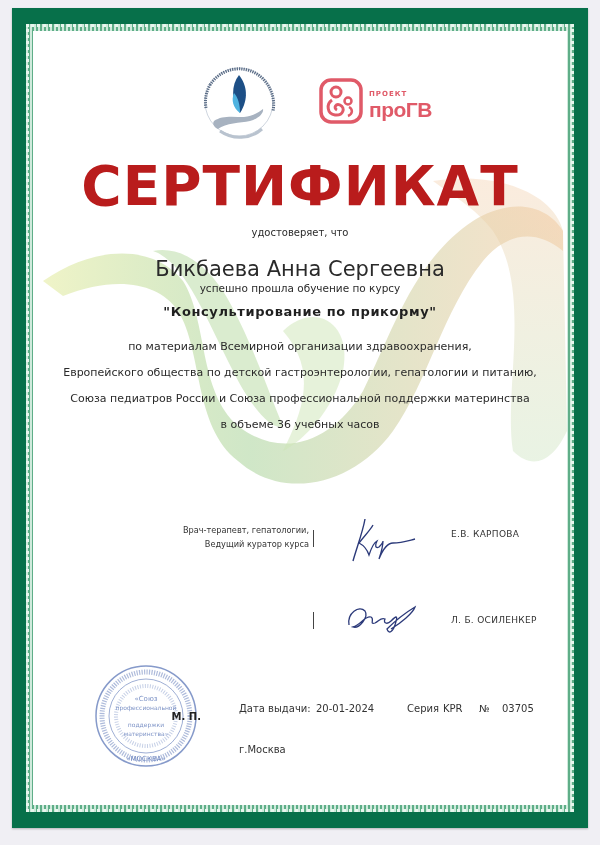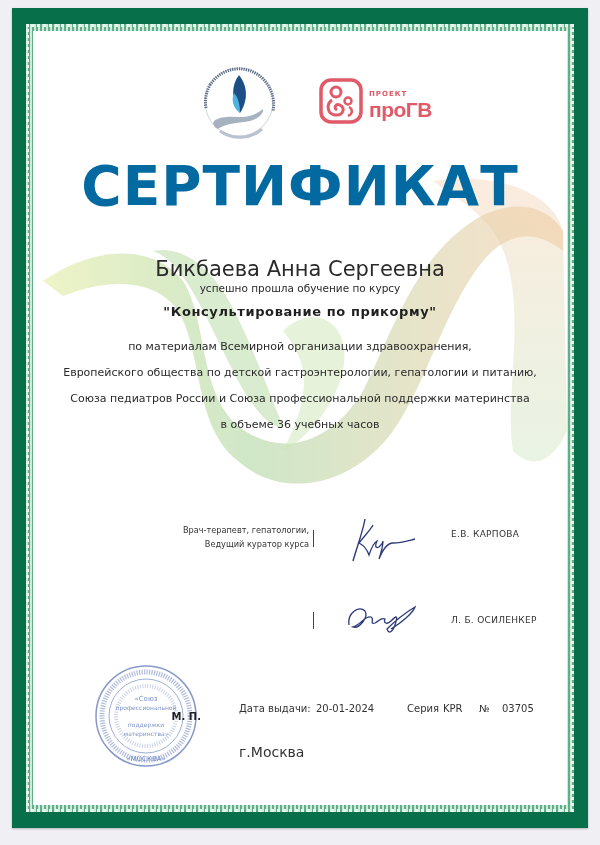--- a/index.html
+++ b/index.html
@@ -28,36 +28,36 @@
   .swoosh { position:absolute; left:0; top:0; width:534px; height:774px; pointer-events:none; }
   .content { position:absolute; left:0; top:0; width:534px; height:774px; }
   .center { position:absolute; left:0; width:100%; text-align:center; color:#2a2a2a; }
 
   .logos { position:absolute; top:30px; left:0; width:100%; height:90px; }
   .logo-union { position:absolute; left:167px; top:2px; width:78px; height:78px; }
   .logo-progv { position:absolute; left:286px; top:17px; width:120px; height:50px; }
   .progv-text-small { position:absolute; left:50px; top:12px; font-size:7px; letter-spacing:1px; color:#e05a68; font-weight:bold; }
   .progv-text-big { position:absolute; left:50px; top:20px; font-size:21px; color:#e05a68; font-weight:bold; font-family:"Liberation Sans", sans-serif; letter-spacing:-0.5px;text-align:right; }
 
-  .title { top:125px; font-family:"DejaVu Sans", sans-serif; font-weight:bold; font-size:55px; color:#0369a1; letter-spacing:1px; line-height:60px; }
+  .title { top:125px; font-family:"DejaVu Sans", sans-serif; font-weight:bold; font-size:55px; color:#b91c1c; letter-spacing:1px; line-height:60px; }
   .certifies { top:196px; font-size:10px; }
   .name { top:226px; font-size:21px; color:#2a2a2a; }
   .passed { top:251px; font-size:10.5px; }
   .course { top:273px; font-size:13px; font-weight:bold; letter-spacing:0.6px; color:#1f1f1f; }
   .mat-line { font-size:11px; }
 
   .sig-row { position:absolute; left:0; width:100%; height:40px; }
   .sig-role { position:absolute; right:258px; text-align:right; font-size:8.2px; color:#333; line-height:14px; }
   .sig-bar { position:absolute; left:280px; width:1.4px; height:17px; background:#444; }
   .sig-mark { position:absolute; left:310px; }
   .sig-name { position:absolute; left:406px; font-size:9px; color:#333; letter-spacing:0.3px;margin-left:12px; }
 
   .stamp { position:absolute; left:58px; top:630px; width:110px; height:110px; }
   .issue { position:absolute; top:672px; font-size:10px; color:#333; }
-  .city { position:absolute; left:206px; top:713px; font-size:14px; color:#333; }
+  .city { position:absolute; left:206px; top:713px; font-size:10px; color:#333; }
 </style>
 </head>
 <body>
 
 <div class="frame">
   <div class="ornament">
     <div class="paper">
 
       <svg class="swoosh" viewBox="0 0 534 774">
         <defs>
@@ -98,20 +98,21 @@
               <path d="M13 22 C7 26 8 36 16 37 C24 38 27 30 21 27 C17 25 14 30 18 32" fill="none" stroke="#e05a68" stroke-width="3"></path>
               <circle cx="29" cy="23" r="3.5" fill="none" stroke="#e05a68" stroke-width="2.5"></circle>
               <path d="M30 29 C34 31 34 36 29 38" fill="none" stroke="#e05a68" stroke-width="2.5"></path>
             </svg>
             <span class="progv-text-small">ПРОЕКТ</span>
             <span class="progv-text-big">проГВ</span>
           </div>
         </div>
 
         <div class="center title">СЕРТИФИКАТ</div>
+        <div class="center certifies">удостоверяет, что</div>
         <div class="center name">Бикбаева Анна Сергеевна</div>
         <div class="center passed">успешно прошла обучение по курсу</div>
         <div class="center course">"Консультирование по прикорму"</div>
 
         <div class="center mat-line" style="top:309px">по материалам Всемирной организации здравоохранения,</div>
         <div class="center mat-line" style="top:361px">Союза педиатров России и Союза профессиональной поддержки материнства</div>
         <div class="center mat-line" style="top:335px">Европейского общества по детской гастроэнтерологии, гепатологии и питанию,</div>
         <div class="center mat-line" style="top:387px">в объеме 36 учебных часов</div>
 
         <div class="sig-row" style="top:492px">

